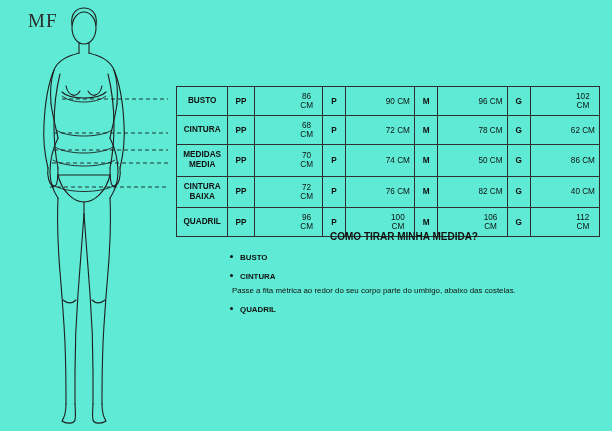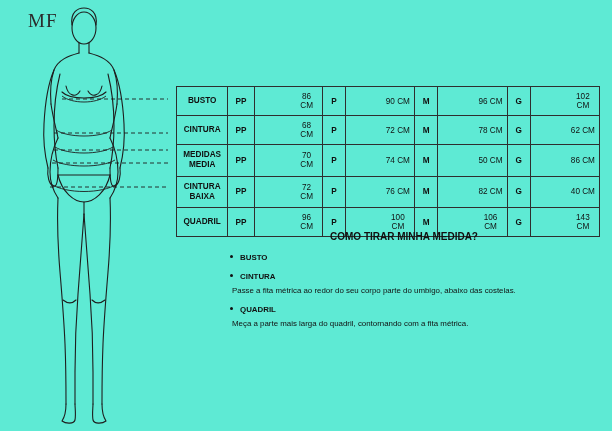--- a/index.html
+++ b/index.html
@@ -249,34 +249,33 @@
       </tr>
       <tr>
         <td class="label">QUADRIL</td>
         <td class="size">PP</td>
         <td class="val">96 CM</td>
         <td class="size">P</td>
         <td class="val">100 CM</td>
         <td class="size">M</td>
         <td class="val">106 CM</td>
         <td class="size">G</td>
-        <td class="val">143 CM</td>
+        <td class="val">112 CM</td>
       </tr>
     </tbody>
   </table>
 
   <div id="howto-title">COMO TIRAR MINHA MEDIDA?</div>
 
   <div id="howto-body">
     <div class="howto-block">
       <div class="howto-head">BUSTO</div>
     </div>
     <div class="howto-block">
       <div class="howto-head">CINTURA</div>
       <div class="howto-text">Passe a fita métrica ao redor do seu corpo parte do umbigo, abaixo das costelas.</div>
     </div>
     <div class="howto-block">
       <div class="howto-head">QUADRIL</div>
-      <div class="howto-text">Meça a parte mais larga do quadril, contornando com a fita métrica.</div>
     </div>
   </div>
 
 </div>
 
 </body></html>

